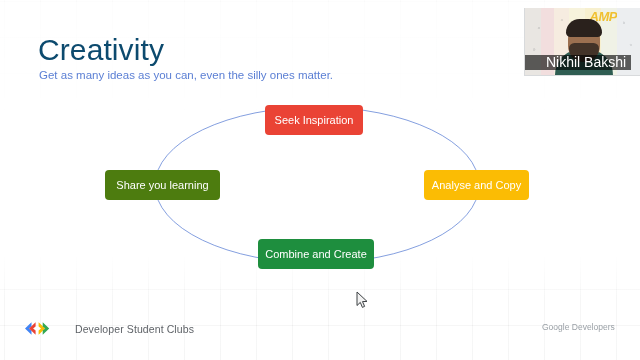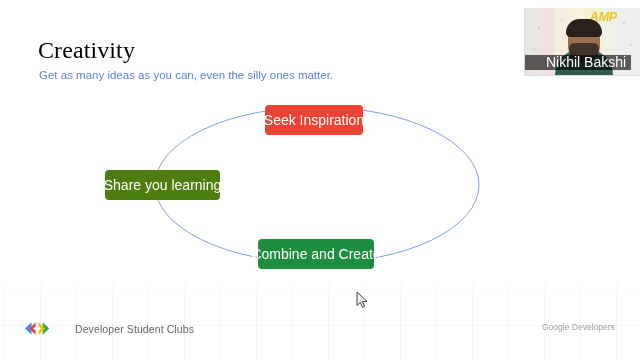--- a/index.html
+++ b/index.html
@@ -39,27 +39,26 @@
     -webkit-mask-image: linear-gradient(to bottom, rgba(0,0,0,0.25) 0px, rgba(0,0,0,0.10) 60px, rgba(0,0,0,0) 120px, rgba(0,0,0,0) 255px, rgba(0,0,0,0.85) 300px, rgba(0,0,0,0.9) 360px);
     mask-image: linear-gradient(to bottom, rgba(0,0,0,0.25) 0px, rgba(0,0,0,0.10) 60px, rgba(0,0,0,0) 120px, rgba(0,0,0,0) 255px, rgba(0,0,0,0.85) 300px, rgba(0,0,0,0.9) 360px);
     pointer-events: none;
   }
 
   
   .slide-title {
     position: absolute;
     left: 38px;
     top: 33px;
-    font-size: 24px;
+    font-size: 30px;
     line-height: 34px;
     font-weight: 400;
-    color: #000000;
+    color: #0c4a6e;
     letter-spacing: 0.1px;
     white-space: nowrap;
-    font-family: Liberation Serif, serif;
   }
   .slide-subtitle {
     position: absolute;
     left: 39px;
     top: 68px;
     font-size: 11.5px;
     line-height: 15px;
     font-weight: 400;
     color: #5B7FD4;
     white-space: nowrap;
@@ -72,21 +71,21 @@
     top: 0;
     width: 640px;
     height: 360px;
     pointer-events: none;
   }
 
   .node {
     position: absolute;
     border-radius: 4px;
     color: #ffffff;
-    font-size: 14px;
+    font-size: 11px;
     line-height: 11px;
     display: flex;
     align-items: center;
     justify-content: center;
     text-align: center;
     box-sizing: border-box;
     padding: 0 17px;
     white-space: nowrap;
   }
   .node-top    { left: 265px; top: 105px; width: 98px;  height: 30px; background: #EA4335; }
@@ -268,20 +267,21 @@
   <div class="bg-grid"></div>
 
   <div class="slide-title">Creativity</div>
   <div class="slide-subtitle">Get as many ideas as you can, even the silly ones matter.</div>
 
   <svg class="diagram" viewBox="0 0 640 360">
     <ellipse cx="317" cy="185" rx="162" ry="78" fill="none" stroke="#5B7FD4" stroke-opacity="0.75" stroke-width="1"></ellipse>
   </svg>
 
   <div class="node node-top">Seek Inspiration</div>
+  <div class="node node-right">Analyse and Copy</div>
   <div class="node node-bottom">Combine and Create</div>
   <div class="node node-left">Share you learning</div>
 
   <div class="footer-logo">
     <svg class="dsc-mark" viewBox="0 0 30 15">
       <path d="M9.5 1.2 L3.0 7.5 L9.5 13.8 L9.5 9.6 L7.0 7.5 L9.5 5.4 Z" fill="#4285F4"></path>
       <path d="M13.6 1.2 L7.1 7.5 L13.6 13.8 L13.6 9.6 L11.1 7.5 L13.6 5.4 Z" fill="#EA4335"></path>
       <path d="M16.6 1.2 L23.1 7.5 L16.6 13.8 L16.6 9.6 L19.1 7.5 L16.6 5.4 Z" fill="#FBBC04"></path>
       <path d="M20.7 1.2 L27.2 7.5 L20.7 13.8 L20.7 9.6 L23.2 7.5 L20.7 5.4 Z" fill="#34A853"></path>
     </svg>

